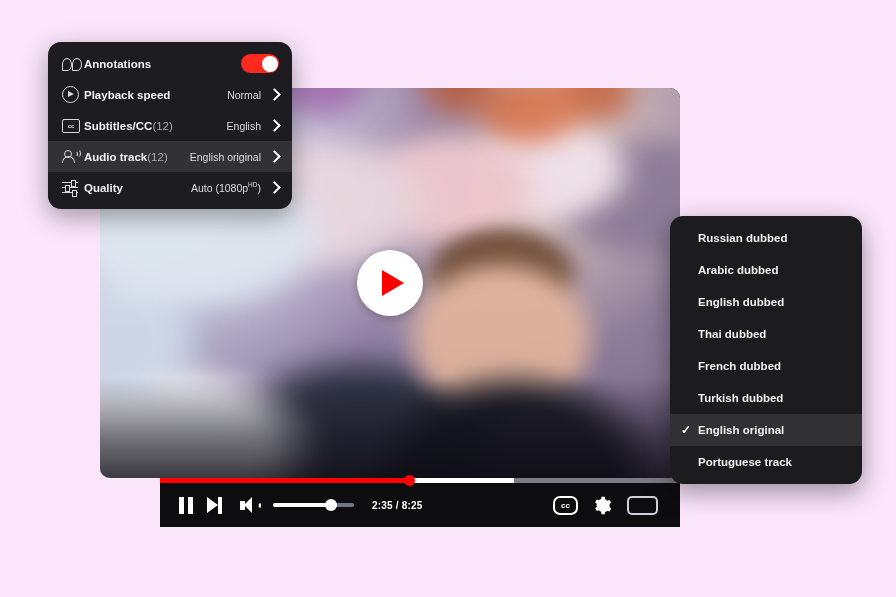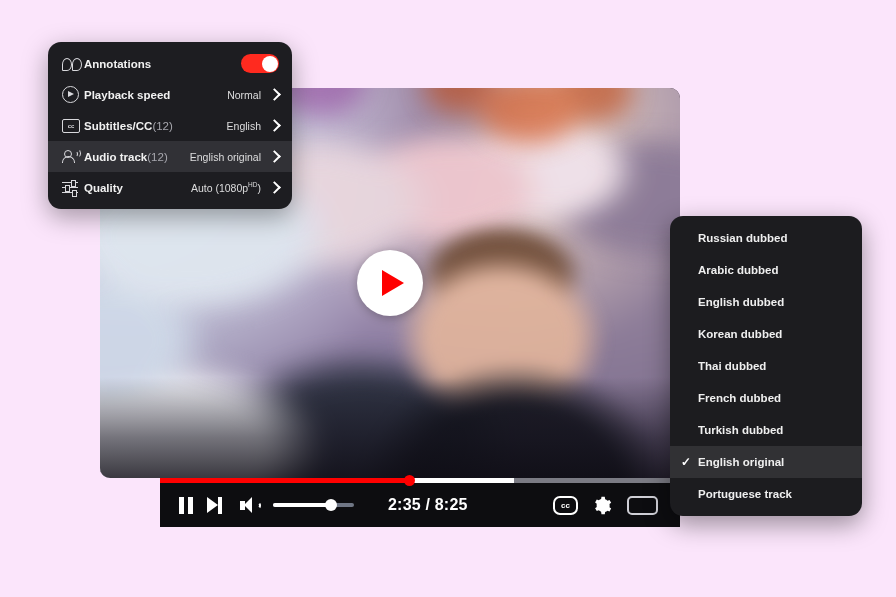--- a/index.html
+++ b/index.html
@@ -102,21 +102,21 @@
   .next-ic .b{position:absolute;right:0;top:0;width:4px;height:17px;background:#fff;}
   .vol-ic{position:relative;width:20px;height:17px;margin-left:18px;}
   .vol-ic .sp{position:absolute;left:0;top:4px;width:5px;height:9px;background:#fff;}
   .vol-ic .cone{position:absolute;left:4px;top:0;width:0;height:0;
     border-right:8px solid #fff;border-top:8.5px solid transparent;border-bottom:8.5px solid transparent;}
   .vol-ic .w1{position:absolute;left:14px;top:5px;width:3px;height:3px;
     border:2px solid #fff;border-left-color:transparent;border-top-color:transparent;border-bottom-color:transparent;border-radius:0 6px 6px 0;}
   .vol-bar{position:relative;margin-left:13px;width:81px;height:4px;background:#6f7685;border-radius:2px;}
   .vol-fill{position:absolute;left:0;top:0;height:4px;width:72%;background:#fff;border-radius:2px;}
   .vol-knob{position:absolute;top:-4px;left:72%;margin-left:-6px;width:12px;height:12px;border-radius:50%;background:#fff;}
-  .time{margin-left:34px;color:#ffffff;font-size:16px;font-weight:700;letter-spacing:.2px;white-space:nowrap;}
+  .time{margin-left:18px;color:#ffffff;font-size:10px;font-weight:700;letter-spacing:.2px;white-space:nowrap;}
   .right-ctrls{margin-left:auto;display:flex;align-items:center;gap:15px;padding-right:22px;}
   .cc-ic{width:21px;height:15px;border:2px solid #fff;border-radius:7px;
     display:flex;align-items:center;justify-content:center;color:#fff;font-size:8px;font-weight:700;letter-spacing:0px;}
   .gear-ic{position:relative;width:19px;height:19px;}
   .full-ic{width:27px;height:15px;border:2px solid #cfcfd6;border-radius:5px;}
 
   
   .settings-menu{
     position:absolute;left:48px;top:42px;width:244px;
     background:#1d1d21;border-radius:13px;
@@ -329,24 +329,20 @@
       <div class="trow">
         <span class="check"></span>
         <span class="tlbl">Arabic dubbed</span>
       </div>
       <div class="trow">
         <span class="check"></span>
         <span class="tlbl">English dubbed</span>
       </div>
       <div class="trow">
         <span class="check"></span>
-        <span class="tlbl">Korean dubbed</span>
-      </div>
-      <div class="trow">
-        <span class="check"></span>
         <span class="tlbl">Thai dubbed</span>
       </div>
       <div class="trow">
         <span class="check"></span>
         <span class="tlbl">French dubbed</span>
       </div>
       <div class="trow">
         <span class="check"></span>
         <span class="tlbl">Turkish dubbed</span>
       </div>

